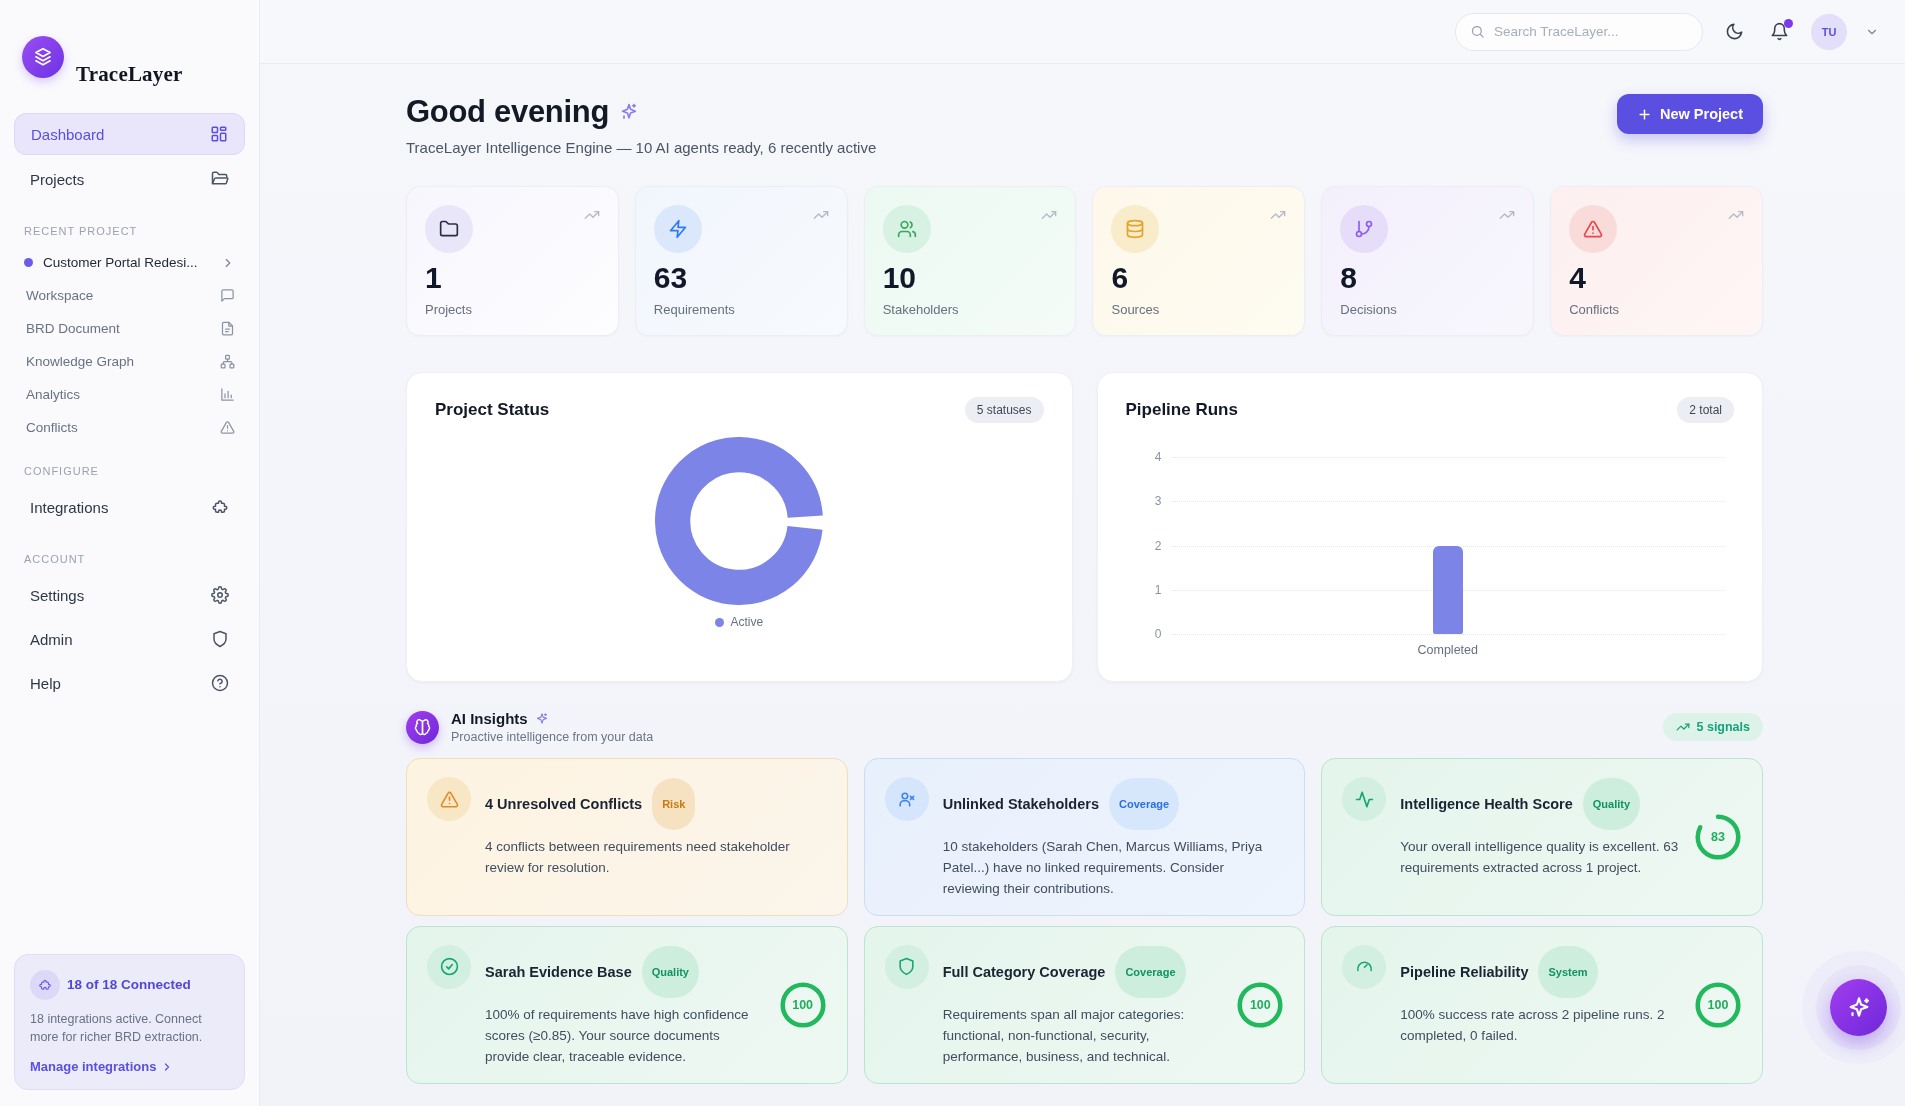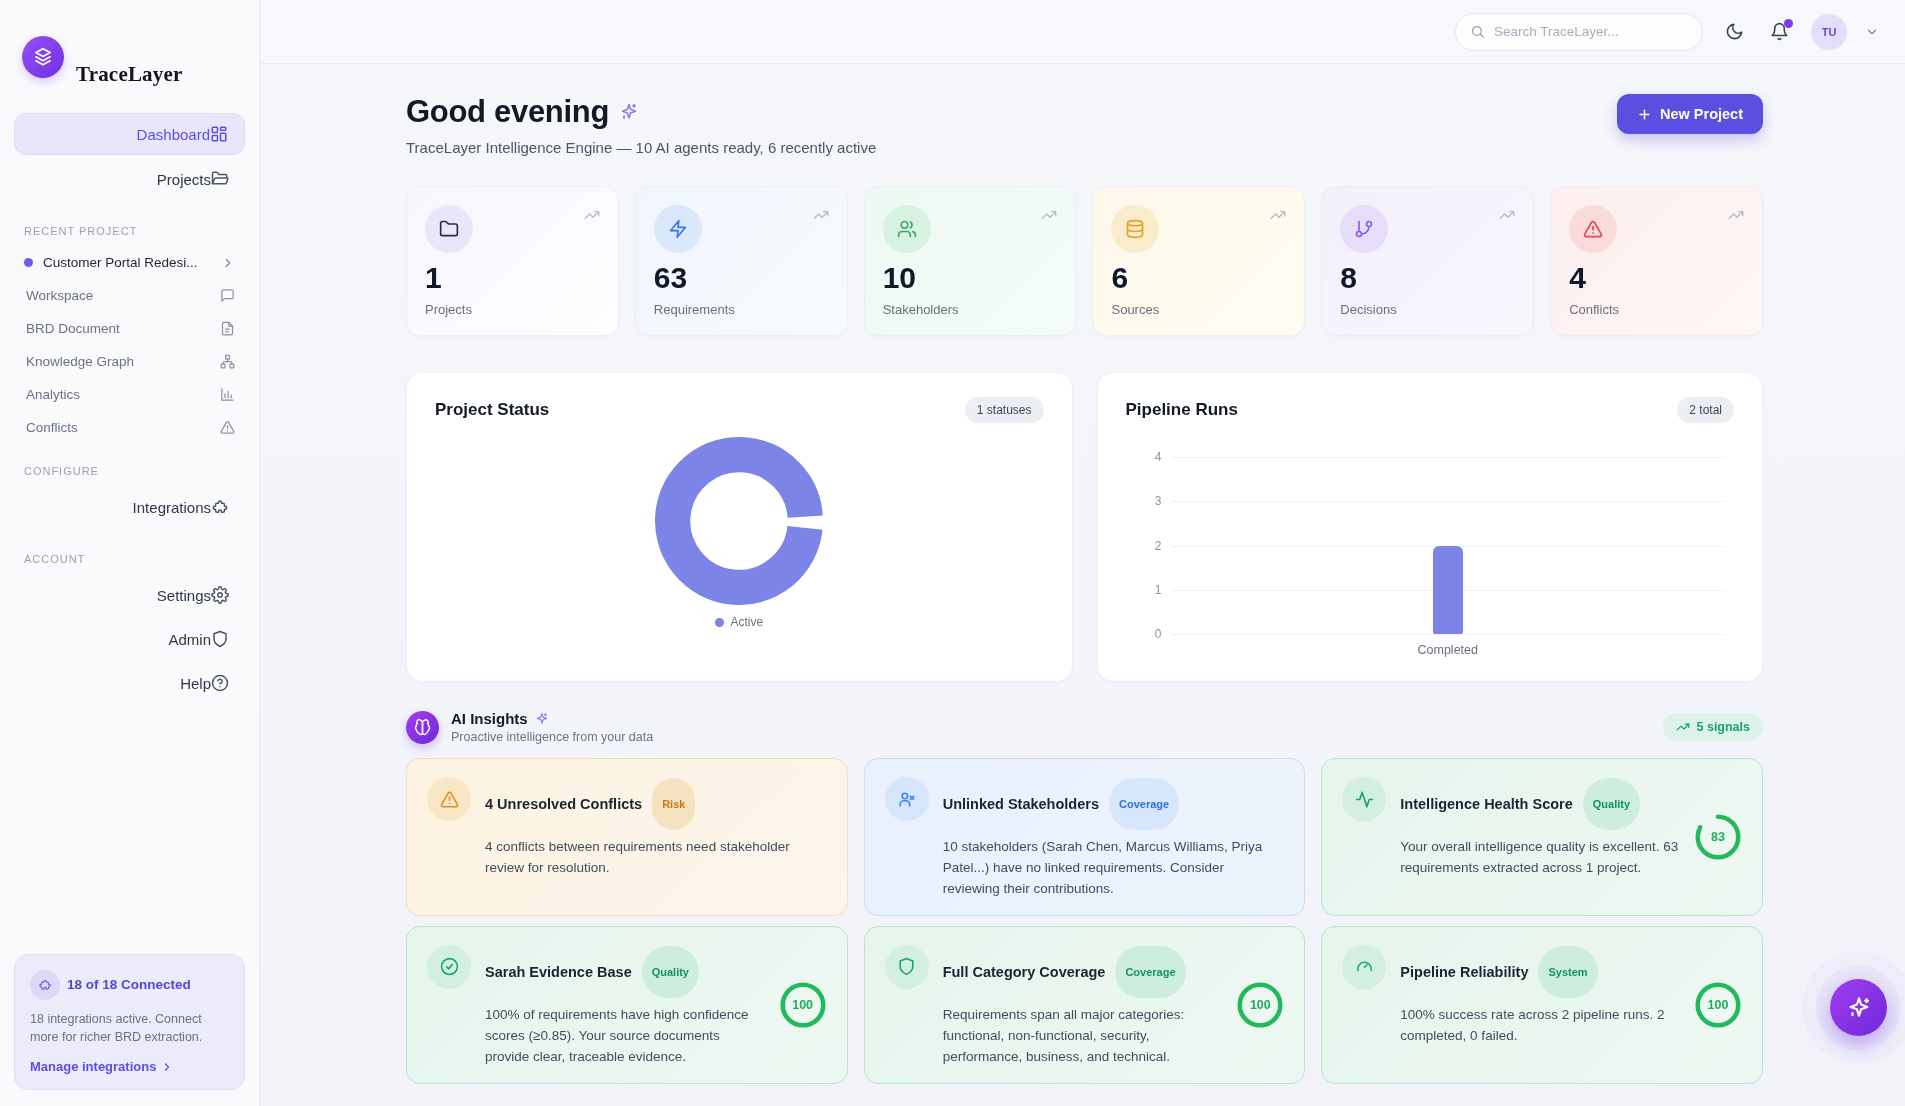--- a/index.html
+++ b/index.html
@@ -20,21 +20,21 @@
   .brand { display:flex; align-items:center; gap:12px; padding:4px 8px 26px 8px; }
   .brand-logo {
     width:42px; height:42px; border-radius:50%;
     background:linear-gradient(135deg,#9a4df2 0%,#6d33e3 100%);
     display:flex; align-items:center; justify-content:center;
     box-shadow:0 4px 10px rgba(124,58,237,.25);
   }
   .brand-name { font-family:"Liberation Serif","DejaVu Serif",serif; font-weight:700; font-size:21px; color:#10151f; letter-spacing:.2px;margin-top:36px; }
 
   .nav-item {
-    display:flex; align-items:center; justify-content:flex-end;
+    display:flex; align-items:center; justify-content:space-between;
     padding:11px 16px; border-radius:12px; cursor:pointer;
     font-size:15px; color:#2e3849; margin-bottom:4px;
   }
   .nav-item .nav-ic { color:#4b5565; }
   .nav-item.active { background:#e9e6fb; border:1px solid #ddd8f8; color:#5a4fe0; font-weight:500; }
   .nav-item.active .nav-ic { color:#5a4fe0; }
 
   .sec-label { font-size:11px; letter-spacing:.09em; color:#9aa2b1; padding:22px 10px 10px 10px; font-weight:500; }
 
   .recent-row { display:flex; align-items:center; gap:10px; padding:8px 10px; border-radius:10px; cursor:pointer; }
@@ -492,21 +492,21 @@
           </span>
         <div class="stat-value">4</div>
         <div class="stat-label">Conflicts</div>
       </div>
     </div>
 
     <div class="charts">
       <div class="chart-card">
         <div class="chart-head">
           <div class="chart-title">Project Status</div>
-          <div class="pill-gray">1 statuses</div>
+          <div class="pill-gray">5 statuses</div>
         </div>
         <div class="donut-wrap">
           <svg width="168" height="168" viewBox="0 0 100 100">
             <circle cx="50" cy="50" r="39.5" fill="none" stroke="#7c84e8" stroke-width="21" pathLength="100" stroke-dasharray="97.3 2.7" transform="rotate(6 50 50)"></circle>
           </svg>
           <div class="legend">
             <span class="legend-dot"></span>
             <span>Active</span>
           </div>
         </div>

